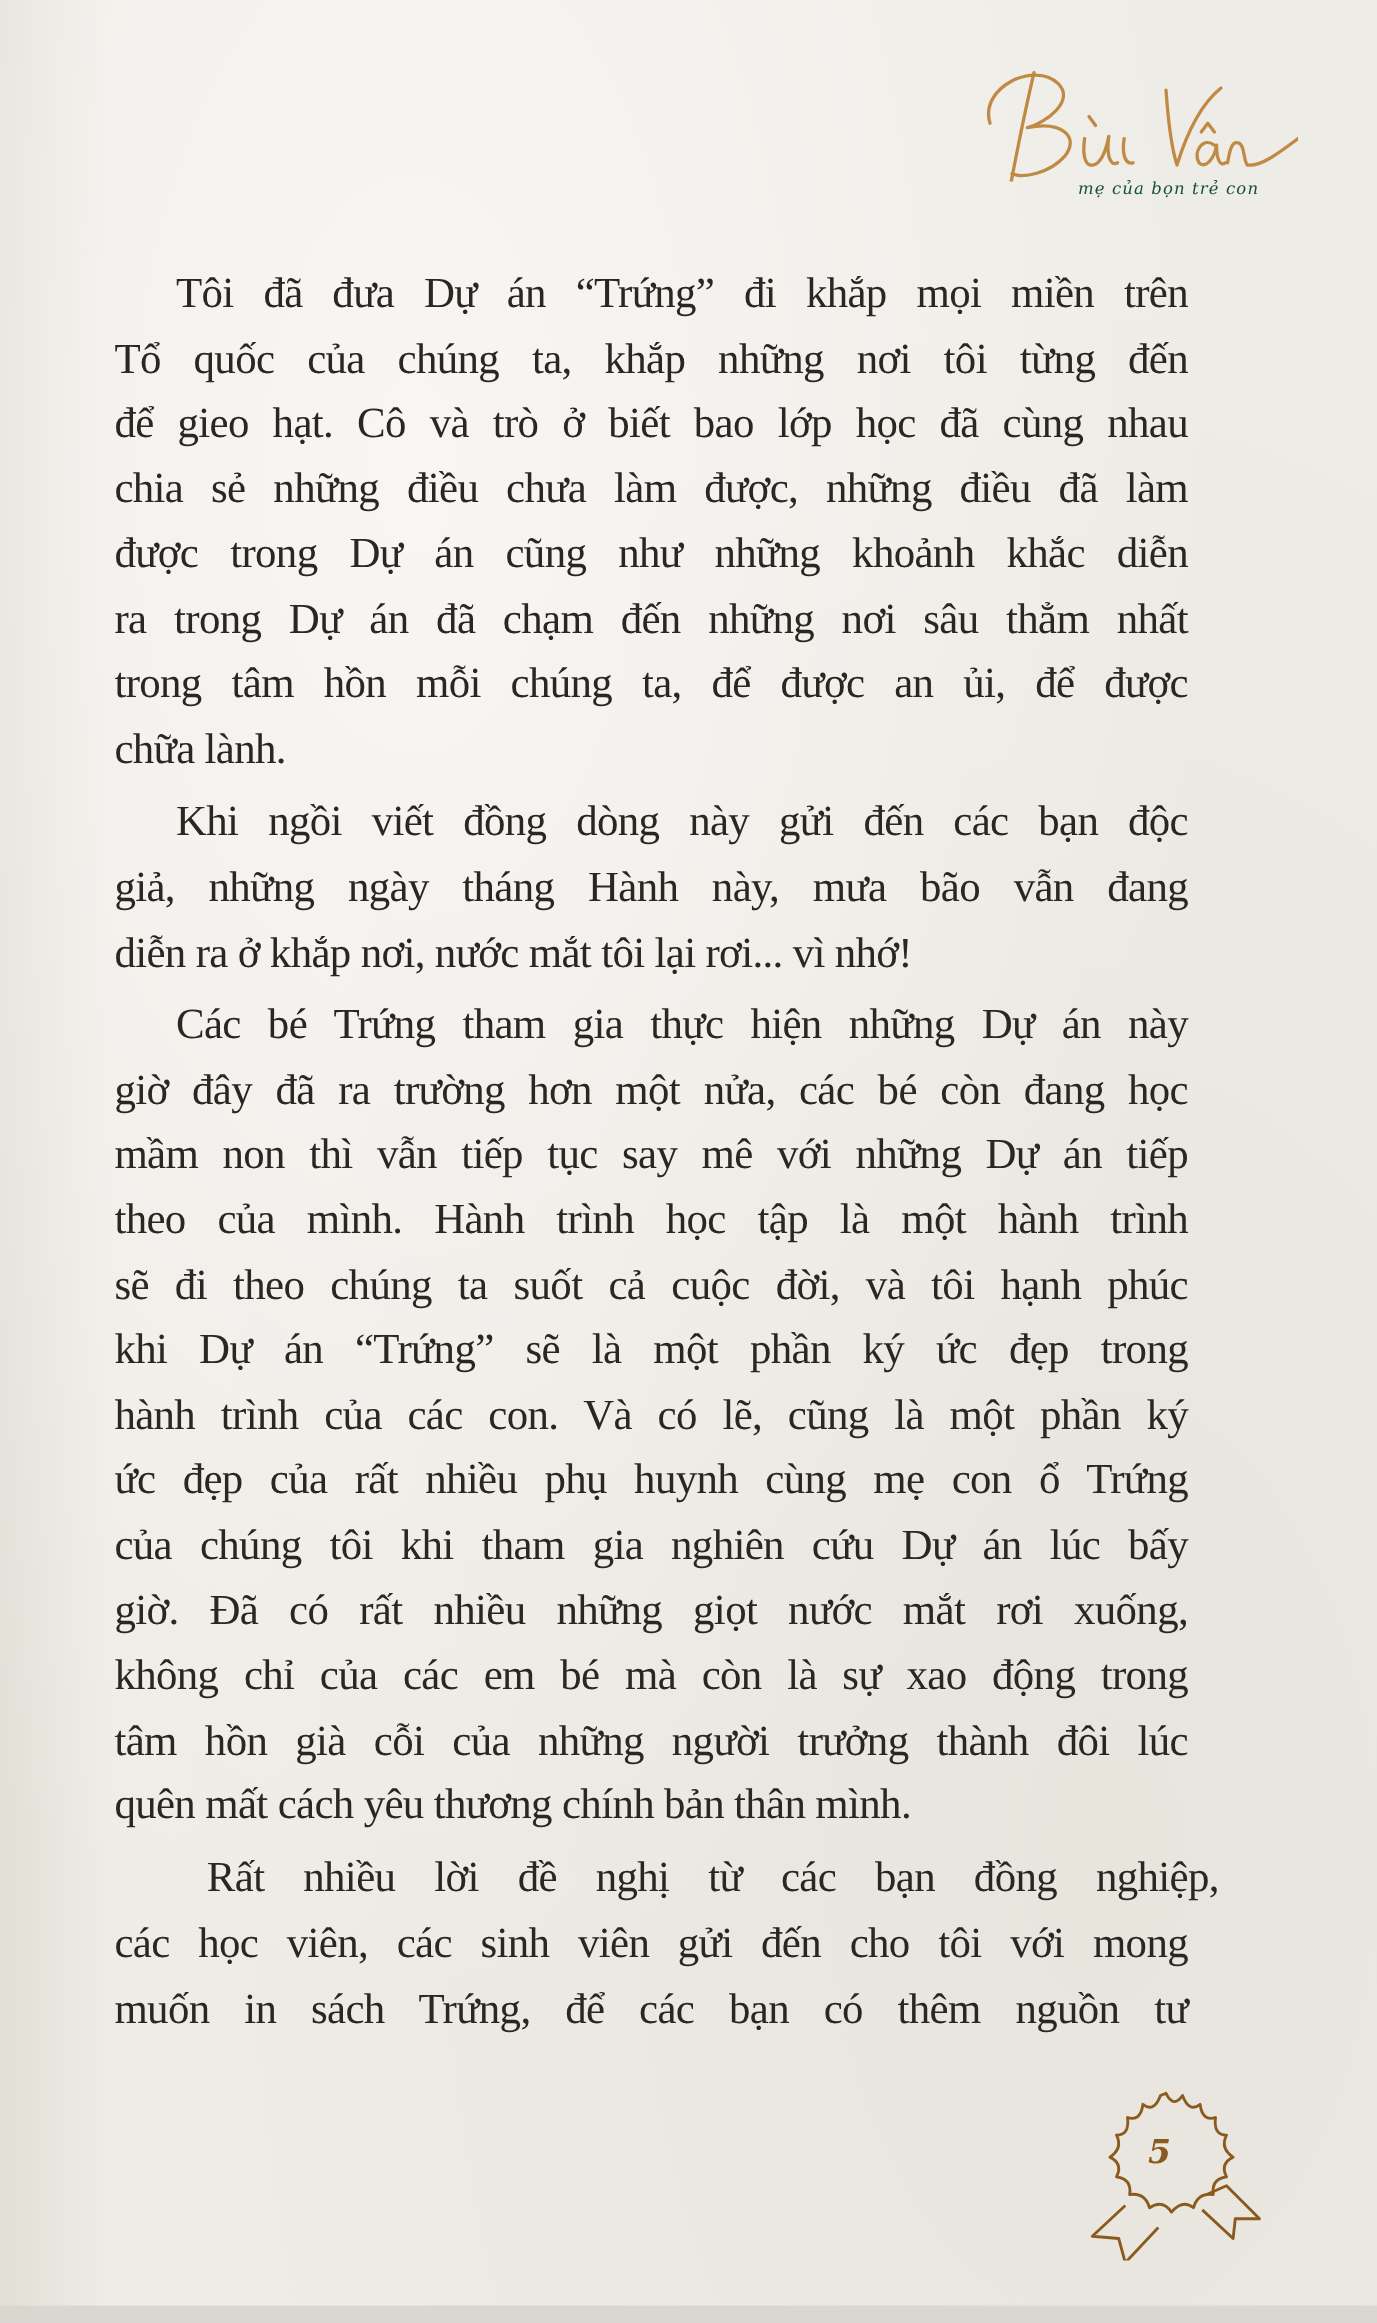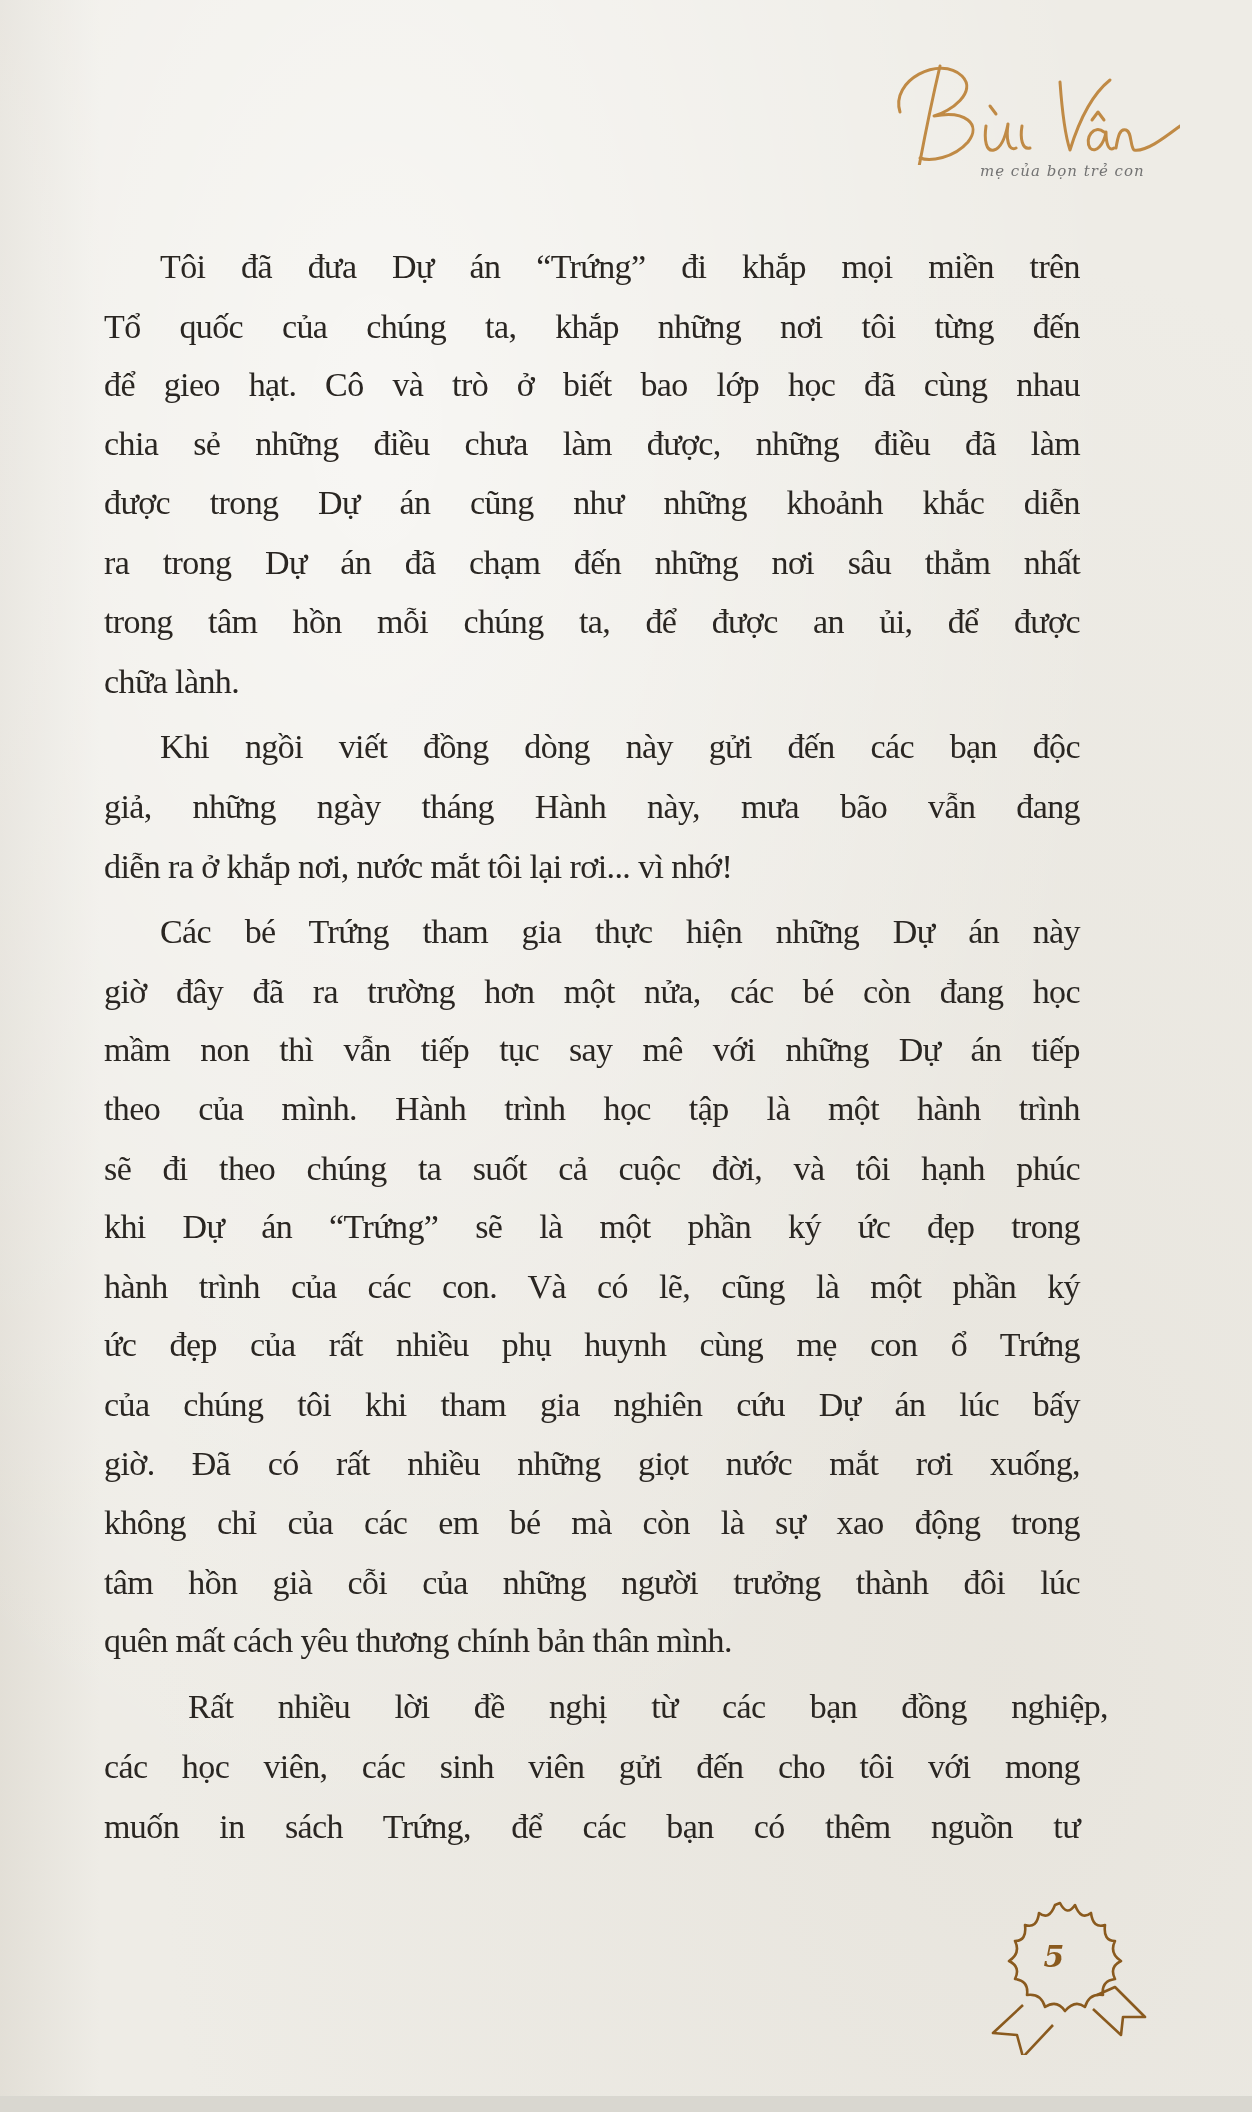--- a/index.html
+++ b/index.html
@@ -19,25 +19,25 @@
   }
   .signature {
     position: absolute; left: 880px; top: 60px; width: 300px; height: 130px;
   }
   .sig-main {
     position: absolute; left: 10px; top: 0; width: 290px; height: 105px;
   }
   .sig-sub {
     position: absolute; left: 100px; top: 102px;
     font-family: "DejaVu Serif", serif; font-style: italic;
-    font-size: 15px; color: #737373; letter-spacing: 1px;
+    font-size: 15px; color: #14532d; letter-spacing: 1px;
   }
   .text-line {
     position: absolute; left: 104px; width: 976px;
-    font-size: 34px; line-height: 41px; height: 46px;
+    font-size: 39px; line-height: 41px; height: 46px;
     text-align: justify; text-align-last: justify;
     white-space: nowrap; overflow: visible;
     letter-spacing: -0.6px;
   }
   .text-line.indent { left: 160px; width: 920px; }
   .text-line.last { text-align-last: left; }
   .badge {
     position: absolute; left: 985px; top: 1895px; width: 175px; height: 160px;
   }
   .badge-number {

